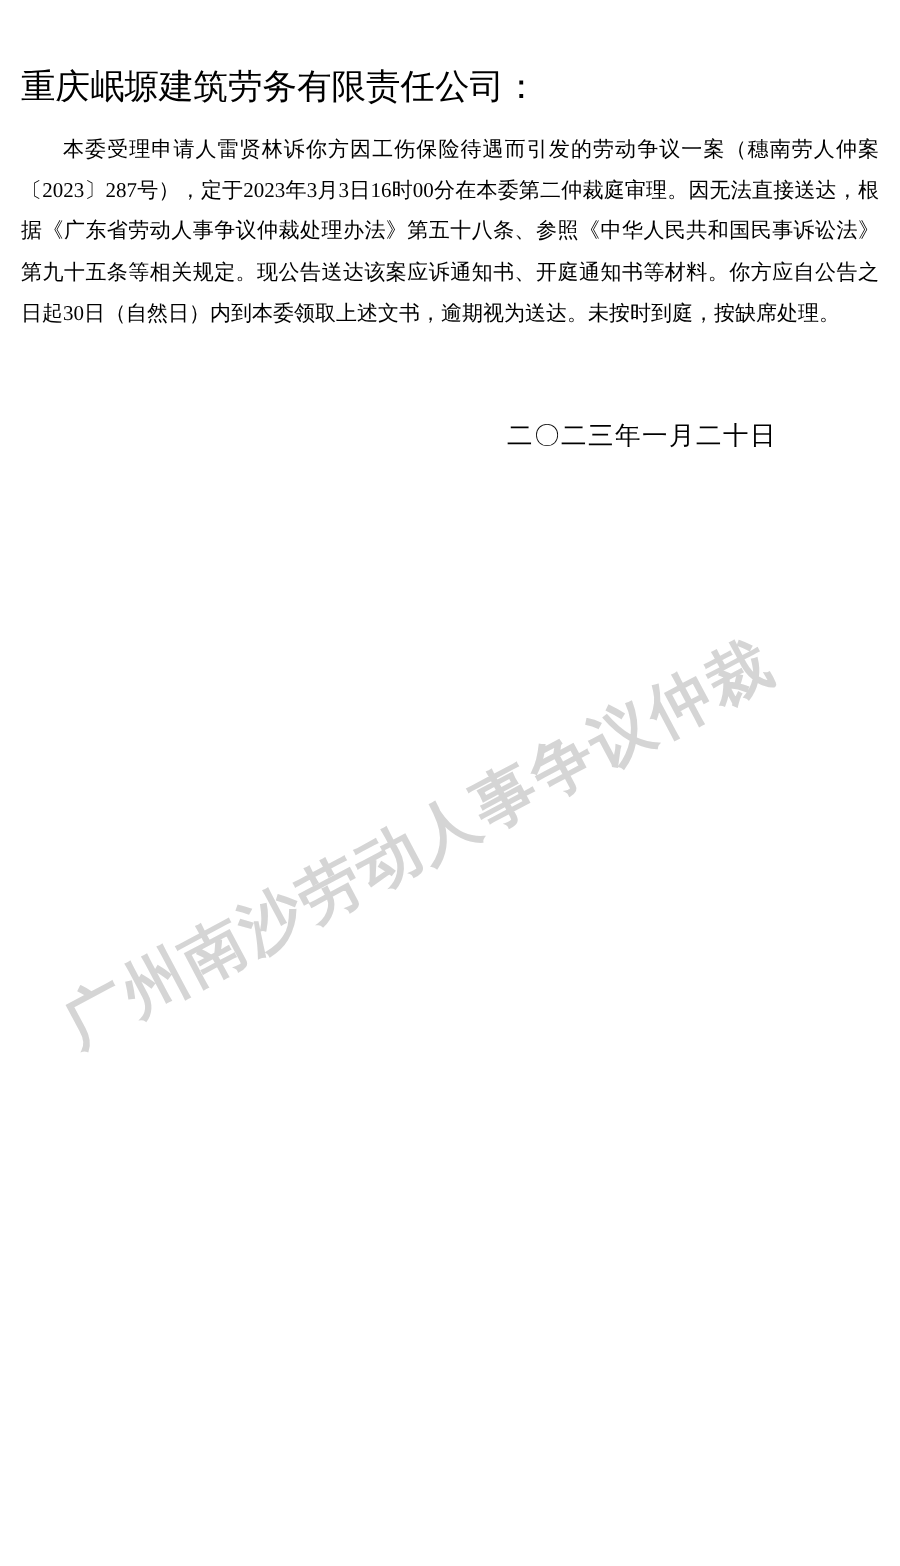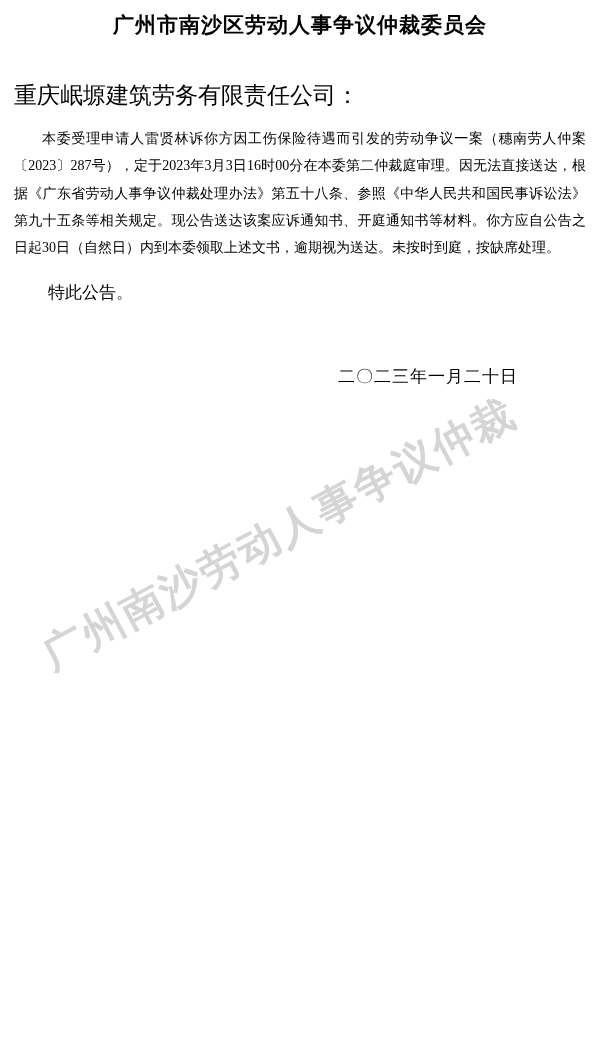--- a/index.html
+++ b/index.html
@@ -90,28 +90,26 @@
     transform-origin: left center;
     font-family: "Liberation Serif", "DejaVu Serif", serif;
     letter-spacing: 2px;
   }
 </style>
 </head>
 <body>
 
 <div class="page">
 
-  <div class="doc-header">广州市南沙区劳动人事争议仲裁委员会</div>
 
 
   <div class="recipient">重庆岷塬建筑劳务有限责任公司：</div>
 
   <div class="body-para">本委受理申请人雷贤林诉你方因工伤保险待遇而引发的劳动争议一案（穗南劳人仲案〔2023〕287号），定于2023年3月3日16时00分在本委第二仲裁庭审理。因无法直接送达，根据《广东省劳动人事争议仲裁处理办法》第五十八条、参照《中华人民共和国民事诉讼法》第九十五条等相关规定。现公告送达该案应诉通知书、开庭通知书等材料。你方应自公告之日起30日（自然日）内到本委领取上述文书，逾期视为送达。未按时到庭，按缺席处理。</div>
 
-  <div class="short-para">特此公告。</div>
 
   <div class="date-line">二〇二三年一月二十日</div>
 
   <div class="watermark">
     <div class="watermark-text">广州南沙劳动人事争议仲裁</div>
   </div>
 
 </div>
 
 </body></html>

